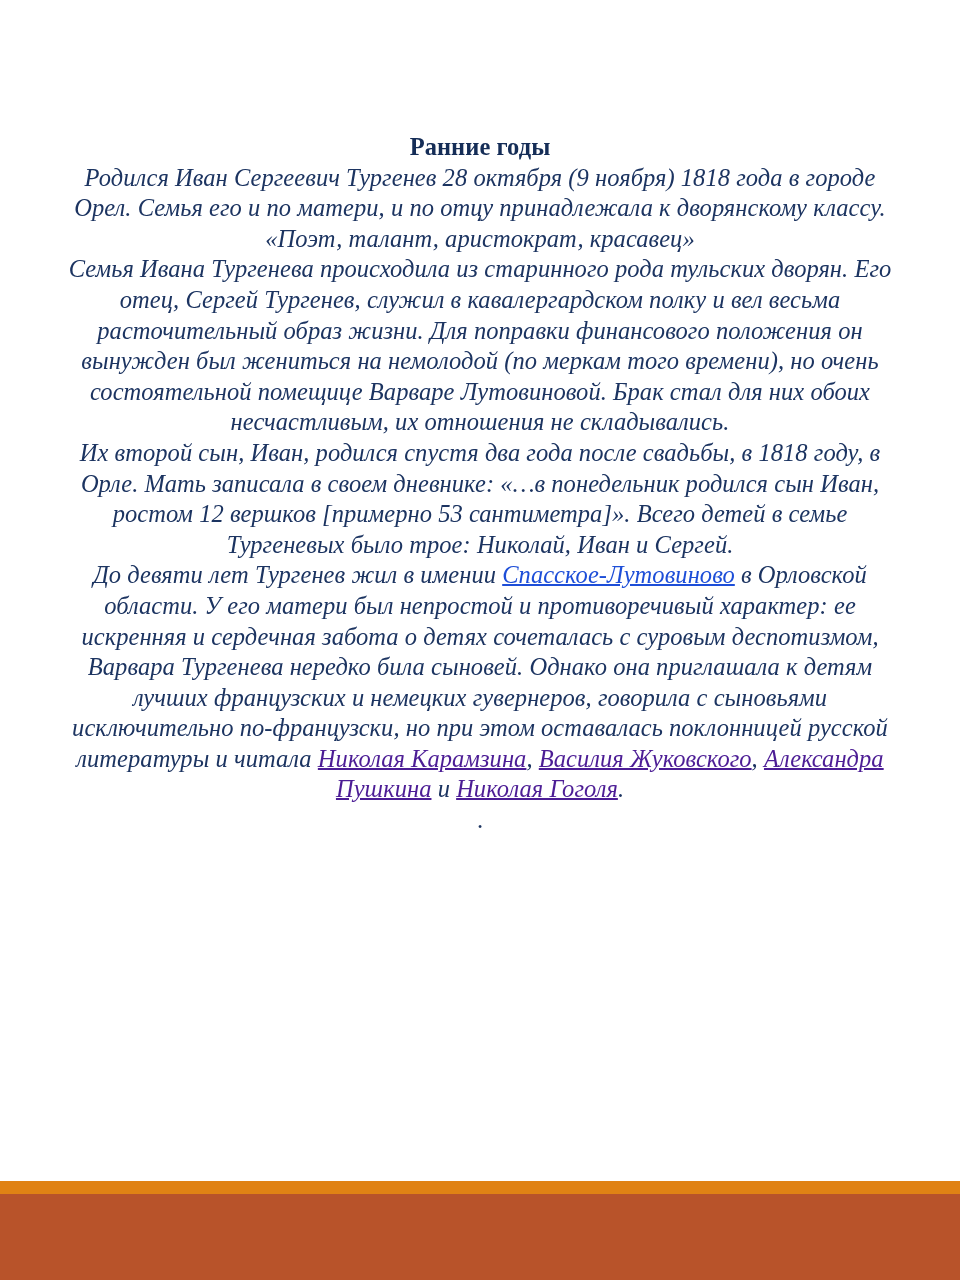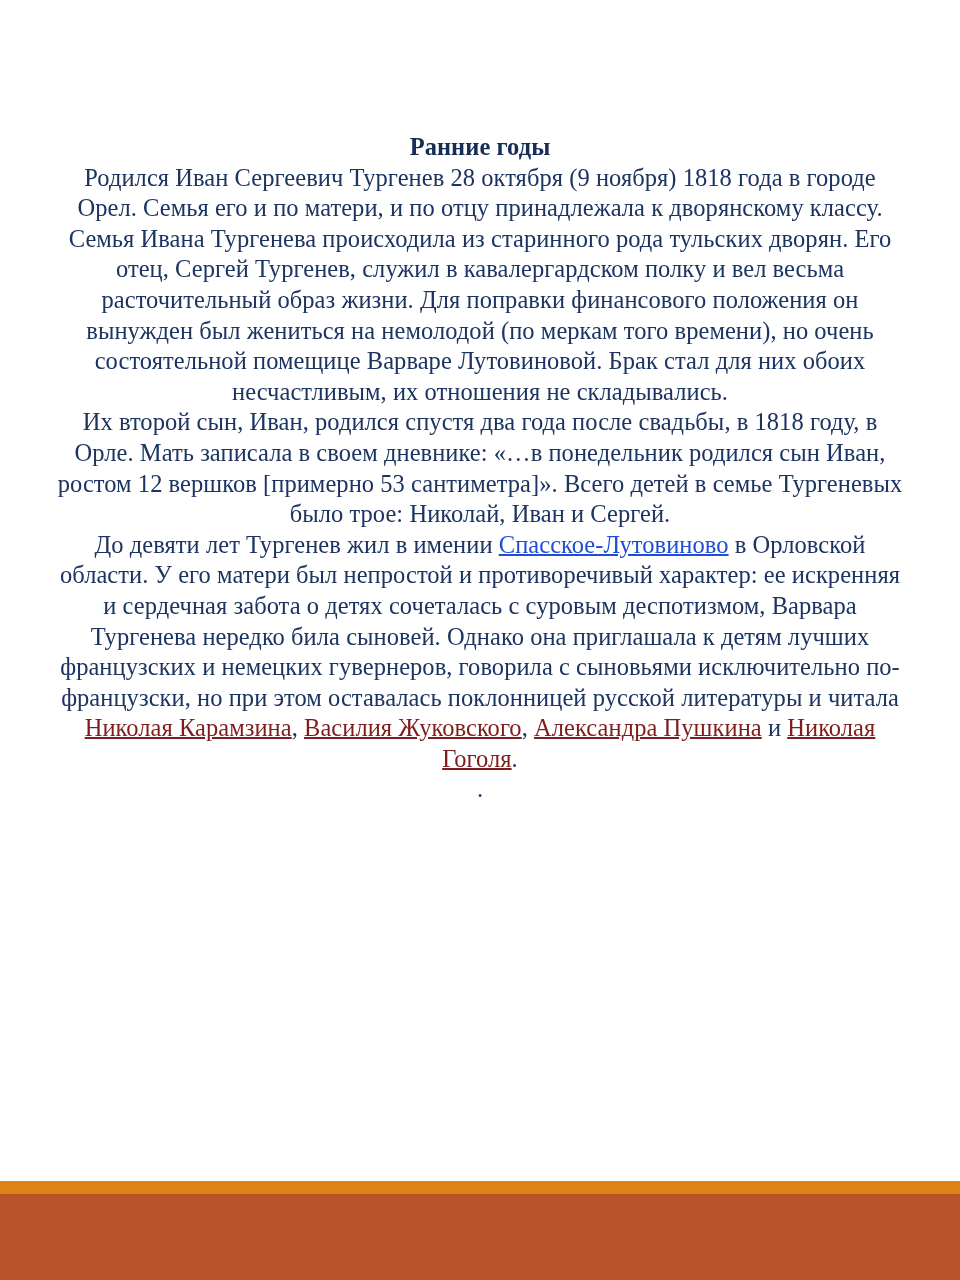--- a/index.html
+++ b/index.html
@@ -40,30 +40,31 @@
     font-weight: bold;
     font-size: 24.5px;
     line-height: 30.6px;
     color: #152d57;
     text-align: center;
     display: block;
   }
 
   .para {
     display: block;
+    font-style: italic;
   }
 
   .lone-dot {
     display: block;
     text-align: center;
   }
 
   a.doclink,
   .doclink {
-    color: #7f1d1d;
+    color: #4c1d95;
     text-decoration: underline;
     text-underline-offset: 1px;
   }
 
   .doclink.link-estate {
     color: #1d4ed8;
   }
 
   .footer-bars {
     position: absolute;
@@ -90,20 +91,21 @@
   }
 </style>
 </head>
 <body>
 
 <div class="slide">
 
   <div class="content-body" style="color: rgb(28, 52, 97);">
     <span class="doc-heading">Ранние годы</span>
     <span class="para"><span>Родился Иван Сергеевич Тургенев 28 октября (9 ноября) 1818 года в городе Орел. Семья его и по матери, и по отцу принадлежала к дворянскому классу.</span></span>
+    <span class="para"><span>«Поэт, талант, аристократ, красавец»</span></span>
     <span class="para"><span>Семья Ивана Тургенева происходила из старинного рода тульских дворян. Его отец, Сергей Тургенев, служил в кавалергардском полку и вел весьма расточительный образ жизни. Для поправки финансового положения он вынужден был жениться на немолодой (по меркам того времени), но очень состоятельной помещице Варваре Лутовиновой. Брак стал для них обоих несчастливым, их отношения не складывались.</span></span>
     <span class="para"><span>Их второй сын, Иван, родился спустя два года после свадьбы, в 1818 году, в Орле. Мать записала в своем дневнике: «…в понедельник родился сын Иван, ростом 12 вершков [примерно 53 сантиметра]». Всего детей в семье Тургеневых было трое: Николай, Иван и Сергей.</span></span>
     <span class="para"><span>До девяти лет Тургенев жил в имении </span><a class="doclink link-estate" href="#">Спасское-Лутовиново</a><span> в Орловской области. У его матери был непростой и противоречивый характер: ее искренняя и сердечная забота о детях сочеталась с суровым деспотизмом, Варвара Тургенева нередко била сыновей. Однако она приглашала к детям лучших французских и немецких гувернеров, говорила с сыновьями исключительно по-французски, но при этом оставалась поклонницей русской литературы и читала </span><a class="doclink" href="#">Николая Карамзина</a><span>, </span><a class="doclink" href="#">Василия Жуковского</a><span>, </span><a class="doclink" href="#">Александра Пушкина</a><span> и </span><a class="doclink" href="#">Николая Гоголя</a><span>.</span></span>
     <span class="lone-dot"><span>.</span></span>
   </div>
 
   <div class="footer-bars">
     <div class="bar-orange" style="background: rgb(224, 130, 20);"></div>
     <div class="bar-terracotta" style="background: rgb(184, 83, 42);"></div>
   </div>

